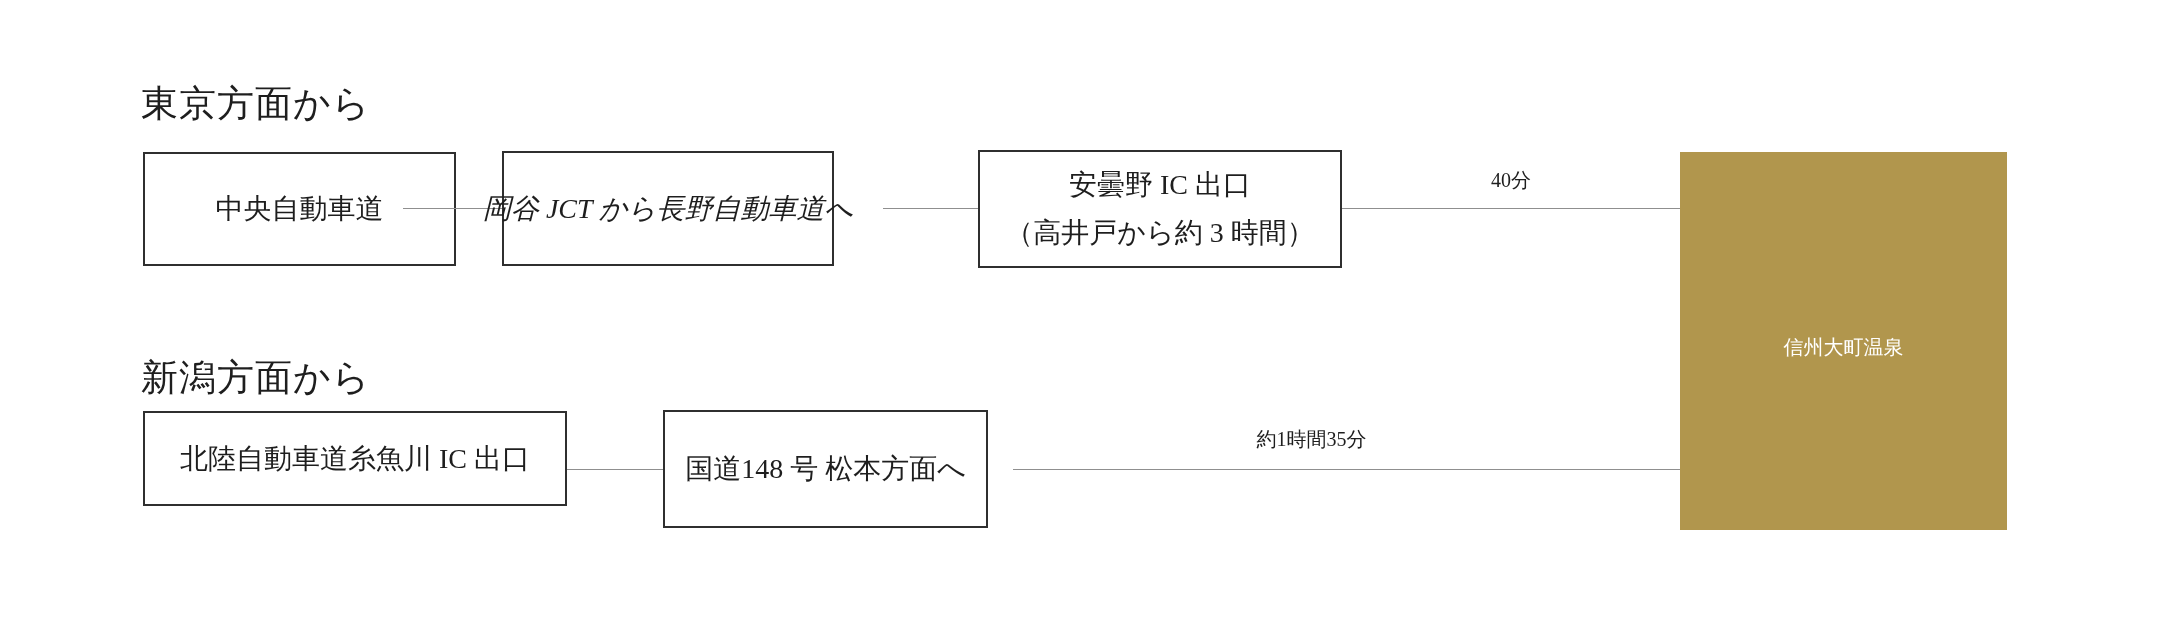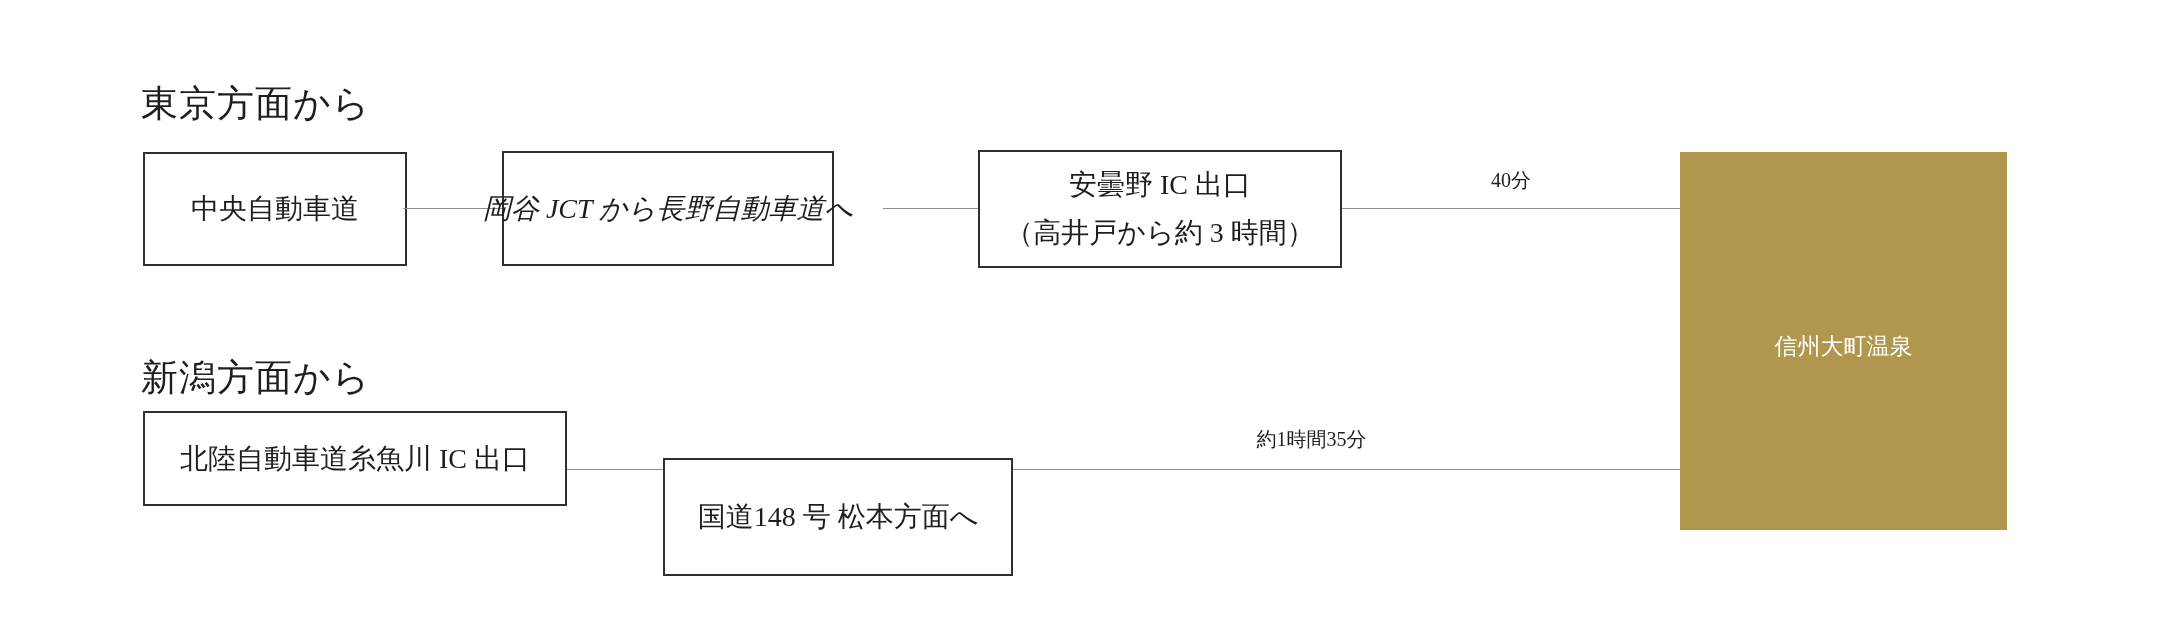--- a/index.html
+++ b/index.html
@@ -56,36 +56,36 @@
     white-space: nowrap;
   }
   .dest-box {
     position: absolute;
     display: flex;
     flex-direction: column;
     align-items: center;
     justify-content: center;
     padding-top: 12px;
     box-sizing: border-box;
-    font-size: 23px;
+    font-size: 20px;
     text-align: center;
   }
   .dest-box .ln {
     line-height: 1.6;
     white-space: nowrap;
   }
 </style>
 </head>
 <body>
 
 <div class="canvas">
 
   <div class="heading" style="left:141px; top:84px;">東京方面から</div>
 
-  <div class="step-box" style="left:143px; top:152px; width:264px; height:114px;">
+  <div class="step-box" style="left:143px; top:152px; width:313px; height:114px;">
     <span class="ln">中央自動車道</span>
   </div>
 
   <div class="connector" style="left:403px; top:208px; width:99px;"></div>
 
   <div class="step-box" style="left:502px; top:151px; width:332px; height:115px;font-style:italic;">
     <span class="ln">岡谷 JCT から長野自動車道へ</span>
   </div>
 
   <div class="connector" style="left:883px; top:208px; width:95px;"></div>
@@ -100,21 +100,21 @@
   <div class="connector" style="left:1342px; top:208px; width:338px;"></div>
 
   <div class="heading" style="left:141px; top:358px;font-family:Liberation Serif, serif;">新潟方面から</div>
 
   <div class="step-box" style="left:143px; top:411px; width:424px; height:95px;">
     <span class="ln">北陸自動車道糸魚川 IC 出口</span>
   </div>
 
   <div class="connector" style="left:567px; top:469px; width:96px;"></div>
 
-  <div class="step-box" style="left:663px; top:410px; width:350px; height:118px;margin-top:48px;">
+  <div class="step-box" style="left:663px; top:410px; width:325px; height:118px;">
     <span class="ln">国道148 号 松本方面へ</span>
   </div>
 
   <div class="duration" style="left:1013px; top:429px; width:597px;">約1時間35分</div>
 
   <div class="connector" style="left:1013px; top:469px; width:667px;"></div>
 
   <div class="dest-box" id="dest-box" style="left: 1680px; top: 152px; width: 327px; height: 378px; background: rgb(177, 150, 77); color: rgb(255, 255, 255);">
     <span class="ln">信州大町温泉</span>
   </div>

